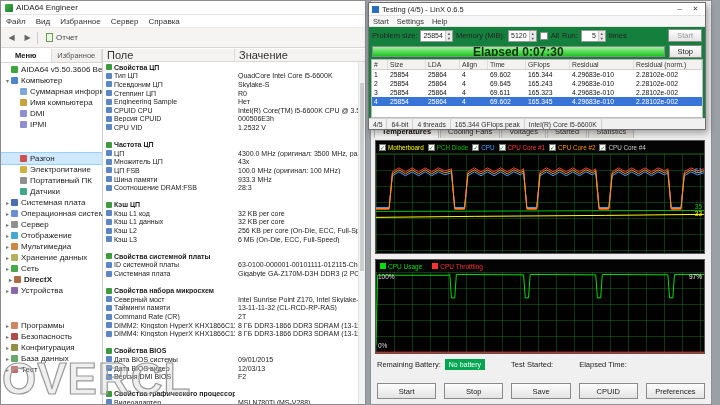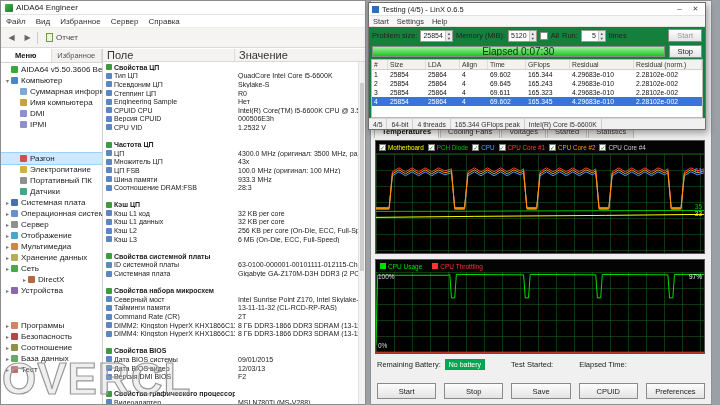--- a/index.html
+++ b/index.html
@@ -55,21 +55,21 @@
   .spin{display:flex;align-items:stretch;border:1px solid #9a9a9a;background:#fff;height:12px}
   .spin-v{padding:0 2px;font-size:7px;display:flex;align-items:center;min-width:16px;justify-content:flex-end}
   .spin-b{width:7px;display:flex;flex-direction:column;border-left:1px solid #c8c8c8;background:#e9e9e9}
   .spin-b span{flex:1;font-size:4px;line-height:5px;text-align:center;color:#555}
   .chk{width:8px;height:8px;border:1px solid #8a8a8a;background:#fff;display:inline-block;flex:0 0 8px}
   .btn{border:1px solid #8a8a8a;background:linear-gradient(#fdfdfd,#e4e4e4);font-size:7.5px;color:#222;height:13px;padding:0 8px;display:flex;align-items:center;font-family:inherit}
   .btn.dim{color:#999}
   .linx-progressrow{height:15px;display:flex;align-items:center;gap:4px;padding:0 3px}
   .ptrack{flex:1;height:11px;border:1px solid #8a8a8a;background:#e8e8e8;position:relative;overflow:hidden}
   .pfill{position:absolute;inset:0;background:linear-gradient(#9df09d,#1ec41e)}
-  .ptext{position:absolute;inset:0;display:flex;align-items:center;justify-content:center;font-size:10px;font-weight:normal;color:#0a330a}
+  .ptext{position:absolute;inset:0;display:flex;align-items:center;justify-content:center;font-size:12px;font-weight:bold;color:#0a330a}
   .linx-table{flex:1;display:flex;flex-direction:column;background:#fff;margin:0 2px;border:1px solid #b9b9b9;overflow:hidden}
   .linx-thead{height:10px;display:flex;background:#f3f2f0;border-bottom:1px solid #d0d0d0;font-size:6.8px;color:#333}
   .lth{padding-left:2px;border-right:1px solid #ddd;display:flex;align-items:center;overflow:hidden;white-space:nowrap}
   .ltr{height:9px;display:flex;font-size:6.8px;color:#111}
   .ltr.sel{background:#3875d7;color:#fff}
   .ltd{padding-left:2px;overflow:hidden;display:flex;align-items:center;white-space:nowrap}
   .linx-status{height:11px;display:flex;align-items:center;background:#f0f0f0;border-top:1px solid #d5d5d5;font-size:6.8px;color:#333;overflow:hidden}
   .lst{padding:0 4px;border-right:1px solid #cfcfcf;height:100%;display:flex;align-items:center;white-space:nowrap}
 
   
@@ -211,21 +211,21 @@
           <div class="trow" style="padding-left: 3px;">
             <span class="arr">▸</span>
             <span class="tic" style="background: rgb(176, 176, 96);"></span>
             <span class="tlb">Хранение данных</span>
           </div>
           <div class="trow" style="padding-left: 3px;">
             <span class="arr">▸</span>
             <span class="tic" style="background: rgb(73, 168, 73);"></span>
             <span class="tlb">Сеть</span>
           </div>
-          <div class="trow" style="padding-left: 20px;">
+          <div class="trow" style="padding-left: 6px; font-weight: bold;">
             <span class="arr">▸</span>
             <span class="tic" style="background: rgb(176, 106, 69);"></span>
             <span class="tlb">DirectX</span>
           </div>
           <div class="trow" style="padding-left: 3px;">
             <span class="arr">▸</span>
             <span class="tic" style="background: rgb(138, 104, 170);"></span>
             <span class="tlb">Устройства</span>
           </div>
           <div class="trow" style="padding-left: 3px; margin-top: 24px;">
@@ -234,21 +234,21 @@
             <span class="tlb">Программы</span>
           </div>
           <div class="trow" style="padding-left: 3px;">
             <span class="arr">▸</span>
             <span class="tic" style="background: rgb(176, 74, 74);"></span>
             <span class="tlb">Безопасность</span>
           </div>
           <div class="trow" style="padding-left: 3px;">
             <span class="arr">▸</span>
             <span class="tic" style="background: rgb(144, 144, 72);"></span>
-            <span class="tlb">Соотношение</span>
+            <span class="tlb">Конфигурация</span>
           </div>
           <div class="trow" style="padding-left: 3px;">
             <span class="arr">▸</span>
             <span class="tic" style="background: rgb(104, 168, 104);"></span>
             <span class="tlb">База данных</span>
           </div>
           <div class="trow" style="padding-left: 3px;">
             <span class="arr">▸</span>
             <span class="tic" style="background: rgb(204, 104, 104);"></span>
             <span class="tlb">Тест</span>

